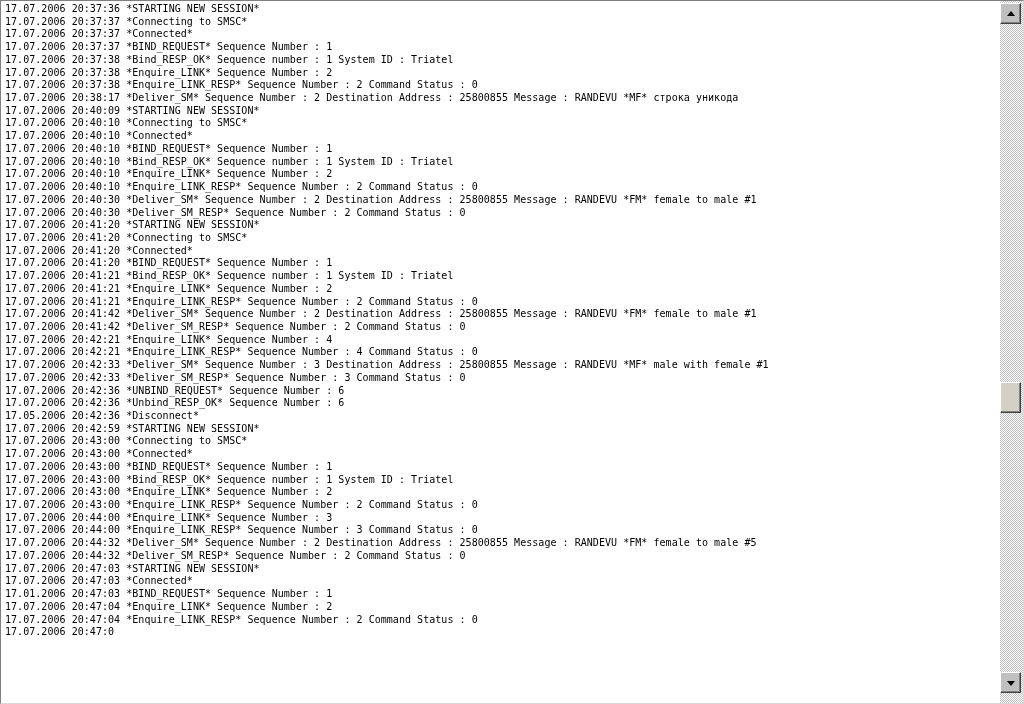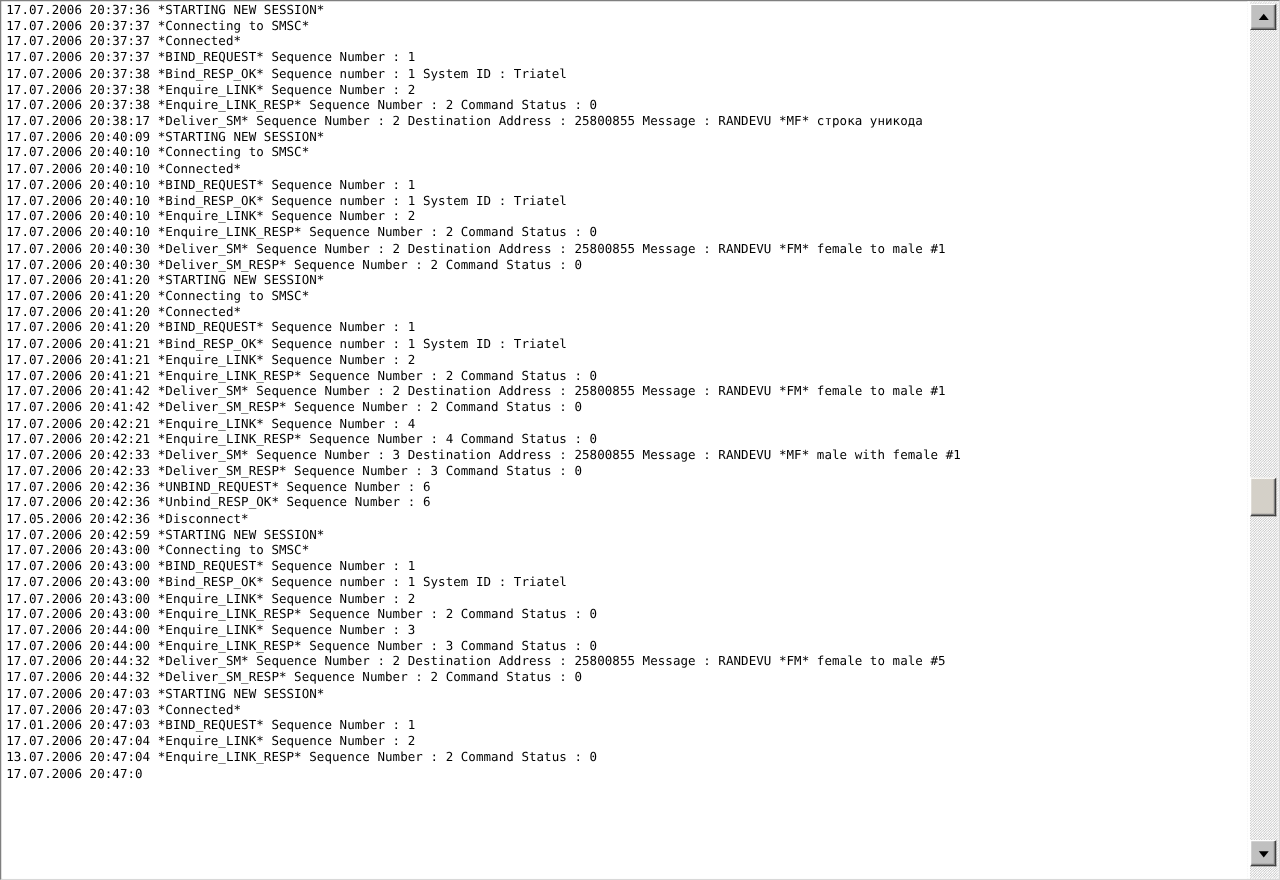--- a/index.html
+++ b/index.html
@@ -161,33 +161,34 @@
         <div class="log-line">17.07.2006 20:41:42 *Deliver_SM_RESP* Sequence Number : 2 Command Status : 0</div>
         <div class="log-line">17.07.2006 20:42:21 *Enquire_LINK* Sequence Number : 4</div>
         <div class="log-line">17.07.2006 20:42:21 *Enquire_LINK_RESP* Sequence Number : 4 Command Status : 0</div>
         <div class="log-line">17.07.2006 20:42:33 *Deliver_SM* Sequence Number : 3 Destination Address : 25800855 Message : RANDEVU *MF* male with female #1</div>
         <div class="log-line">17.07.2006 20:42:33 *Deliver_SM_RESP* Sequence Number : 3 Command Status : 0</div>
         <div class="log-line">17.07.2006 20:42:36 *UNBIND_REQUEST* Sequence Number : 6</div>
         <div class="log-line">17.07.2006 20:42:36 *Unbind_RESP_OK* Sequence Number : 6</div>
         <div class="log-line">17.05.2006 20:42:36 *Disconnect*</div>
         <div class="log-line">17.07.2006 20:42:59 *STARTING NEW SESSION*</div>
         <div class="log-line">17.07.2006 20:43:00 *Connecting to SMSC*</div>
+        <div class="log-line">17.07.2006 20:43:00 *Connected*</div>
         <div class="log-line">17.07.2006 20:43:00 *BIND_REQUEST* Sequence Number : 1</div>
         <div class="log-line">17.07.2006 20:43:00 *Bind_RESP_OK* Sequence number : 1 System ID : Triatel</div>
         <div class="log-line">17.07.2006 20:43:00 *Enquire_LINK* Sequence Number : 2</div>
         <div class="log-line">17.07.2006 20:43:00 *Enquire_LINK_RESP* Sequence Number : 2 Command Status : 0</div>
         <div class="log-line">17.07.2006 20:44:00 *Enquire_LINK* Sequence Number : 3</div>
         <div class="log-line">17.07.2006 20:44:00 *Enquire_LINK_RESP* Sequence Number : 3 Command Status : 0</div>
         <div class="log-line">17.07.2006 20:44:32 *Deliver_SM* Sequence Number : 2 Destination Address : 25800855 Message : RANDEVU *FM* female to male #5</div>
         <div class="log-line">17.07.2006 20:44:32 *Deliver_SM_RESP* Sequence Number : 2 Command Status : 0</div>
         <div class="log-line">17.07.2006 20:47:03 *STARTING NEW SESSION*</div>
         <div class="log-line">17.07.2006 20:47:03 *Connected*</div>
         <div class="log-line">17.01.2006 20:47:03 *BIND_REQUEST* Sequence Number : 1</div>
         <div class="log-line">17.07.2006 20:47:04 *Enquire_LINK* Sequence Number : 2</div>
-        <div class="log-line">13.07.2006 20:47:04 *Enquire_LINK_RESP* Sequence Number : 2 Command Status : 0</div>
+        <div class="log-line">17.07.2006 20:47:04 *Enquire_LINK_RESP* Sequence Number : 2 Command Status : 0</div>
         <div class="log-line">17.07.2006 20:47:0</div>
       </div>
   </div>
 
   <div class="scrollbar">
     <div class="sb-gutter"></div>
 
     <div class="sb-btn up">
       <span class="sb-arrow"></span>
     </div>

